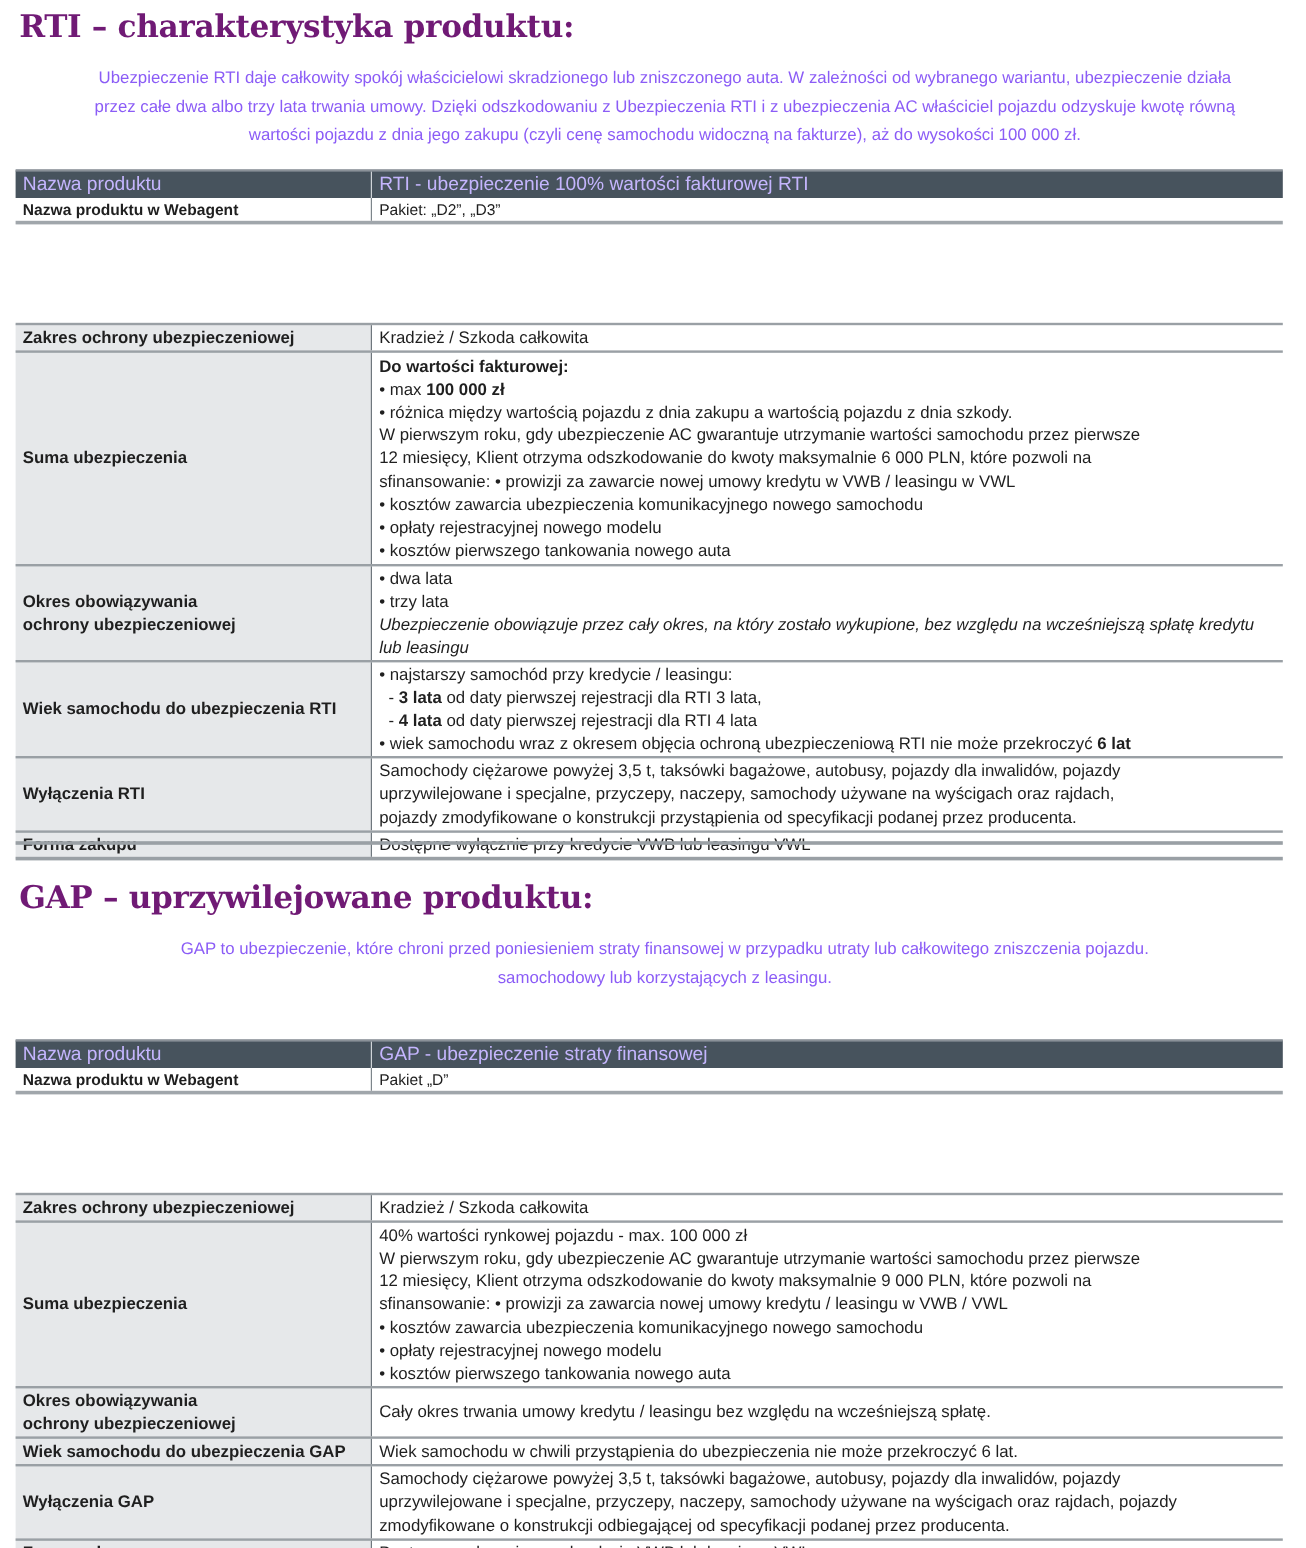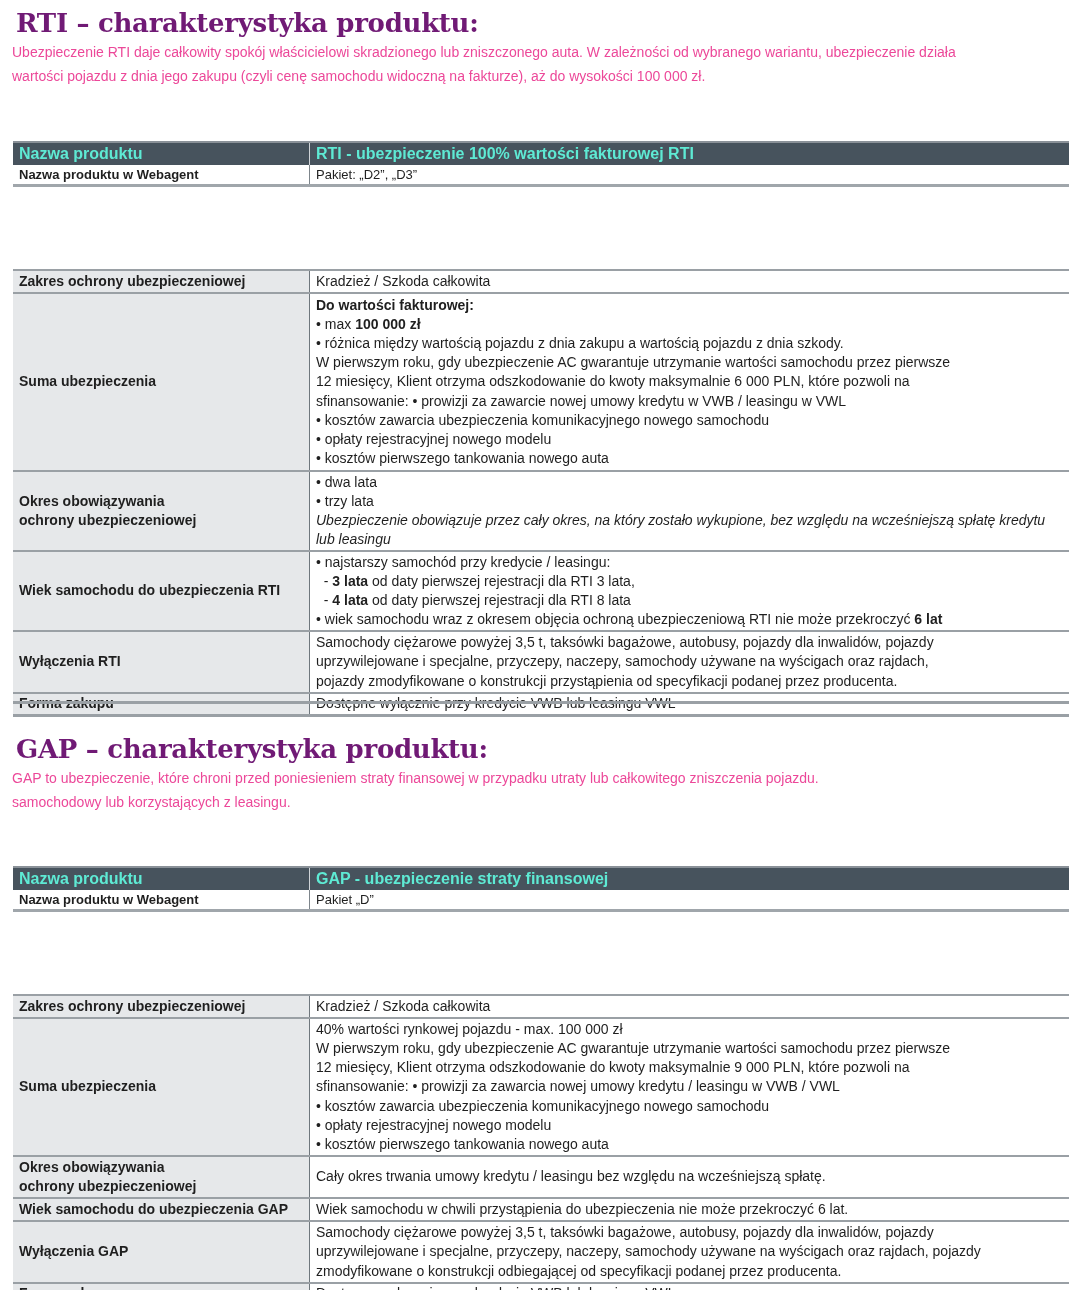--- a/index.html
+++ b/index.html
@@ -9,30 +9,30 @@
     color: #1f1f1f;
   }
   .title {
     position: absolute; left: 12px;
     font-family: "DejaVu Serif", "Liberation Serif", serif;
     font-weight: bold; color: #701a75;
     font-size: 26px; letter-spacing: -0.3px; margin: 4px;
   }
   .intro {
     position: absolute; left: 12px; width: 1060px;
-    font-size: 14px; line-height: 24px; color: #ec4899; margin: 0;
+    font-size: 14px; line-height: 24px; color: #8b5cf6; margin: 12px; text-align: center;
   }
   table.prod {
     position: absolute; left: 13px; width: 1056px;
     border-collapse: collapse; font-size: 14px;
   }
   table.prod td { padding: 0 6px; vertical-align: middle; }
   table.prod td.lab { width: 284px; }
   tr.head td {
-    background: #47535d; color: #5eead4; font-weight: bold; font-size: 16px;
+    background: #47535d; color: #c4b5fd; font-weight: normal; font-size: 16px;
     height: 22px; line-height: 22px; border-top: 2px solid #8a9198;
   }
   tr.head td.lab { border-right: 1px solid #d0d4d8; }
   tr.sub td {
     font-size: 13px; height: 19px; line-height: 19px;
     border-bottom: 3px solid #a0a6ab;
   }
   tr.sub td.lab { font-weight: bold; border-right: 1px solid #7d858b; }
 
   table.det { position: absolute; left: 13px; width: 1056px; border-collapse: collapse; font-size: 14px; margin-top: 48px; }
@@ -50,20 +50,21 @@
     position: absolute; left: 13px; width: 1056px; height: 0;
     border-top: 3px solid #9aa0a5;
   }
 </style>
 </head>
 <body>
 
 <h1 class="title" style="top:4px;">RTI – charakterystyka produktu:</h1>
 <div class="intro" style="top:40px;">
   <div>Ubezpieczenie RTI daje całkowity spokój właścicielowi skradzionego lub zniszczonego auta. W zależności od wybranego wariantu, ubezpieczenie działa</div>
+  <div>przez całe dwa albo trzy lata trwania umowy. Dzięki odszkodowaniu z Ubezpieczenia RTI i z ubezpieczenia AC właściciel pojazdu odzyskuje kwotę równą</div>
   <div>wartości pojazdu z dnia jego zakupu (czyli cenę samochodu widoczną na fakturze), aż do wysokości 100 000 zł.</div>
 </div>
 
 <table class="prod" style="top:141px;">
   <tbody>
       <tr class="head">
     <td class="lab">Nazwa produktu</td>
     <td>RTI - ubezpieczenie 100% wartości fakturowej RTI</td>
   </tr>
   <tr class="sub">
@@ -102,42 +103,42 @@
       <div>• dwa lata</div>
       <div>• trzy lata</div>
       <div class="it">Ubezpieczenie obowiązuje przez cały okres, na który zostało wykupione, bez względu na wcześniejszą spłatę kredytu lub leasingu</div>
     </td>
   </tr>
   <tr>
     <td class="lab" style="height:78px;">Wiek samochodu do ubezpieczenia RTI</td>
     <td class="val">
       <div>• najstarszy samochód przy kredycie / leasingu:</div>
       <div>&nbsp;&nbsp;- <span class="b">3 lata</span><span> od daty pierwszej rejestracji dla RTI 3 lata,</span></div>
-      <div>&nbsp;&nbsp;- <span class="b">4 lata</span><span> od daty pierwszej rejestracji dla RTI 8 lata</span></div>
+      <div>&nbsp;&nbsp;- <span class="b">4 lata</span><span> od daty pierwszej rejestracji dla RTI 4 lata</span></div>
       <div><span>• wiek samochodu wraz z okresem objęcia ochroną ubezpieczeniową RTI nie może przekroczyć </span><span class="b">6 lat</span></div>
     </td>
   </tr>
   <tr>
     <td class="lab" style="height:60px;">Wyłączenia RTI</td>
     <td class="val">
       <div>Samochody ciężarowe powyżej 3,5 t, taksówki bagażowe, autobusy, pojazdy dla inwalidów, pojazdy</div>
       <div>uprzywilejowane i specjalne, przyczepy, naczepy, samochody używane na wyścigach oraz rajdach,</div>
       <div>pojazdy zmodyfikowane o konstrukcji przystąpienia od specyfikacji podanej przez producenta.</div>
     </td>
   </tr>
   <tr>
     <td class="lab" style="height:20px;">Forma zakupu</td>
     <td class="val">Dostępne wyłącznie przy kredycie VWB lub leasingu VWL</td>
   </tr>
 </tbody>
   </table>
 
 <div class="sep" style="top:701px;"></div>
 
-<h1 class="title" style="top:730px;">GAP – charakterystyka produktu:</h1>
+<h1 class="title" style="top:730px;">GAP – uprzywilejowane produktu:</h1>
 <div class="intro" style="top:766px;">
   <div>GAP to ubezpieczenie, które chroni przed poniesieniem straty finansowej w przypadku utraty lub całkowitego zniszczenia pojazdu.</div>
   <div>samochodowy lub korzystających z leasingu.</div>
 </div>
 
 <table class="prod" style="top:866px;">
   <tbody>
       <tr class="head">
     <td class="lab">Nazwa produktu</td>
     <td>GAP - ubezpieczenie straty finansowej</td>

